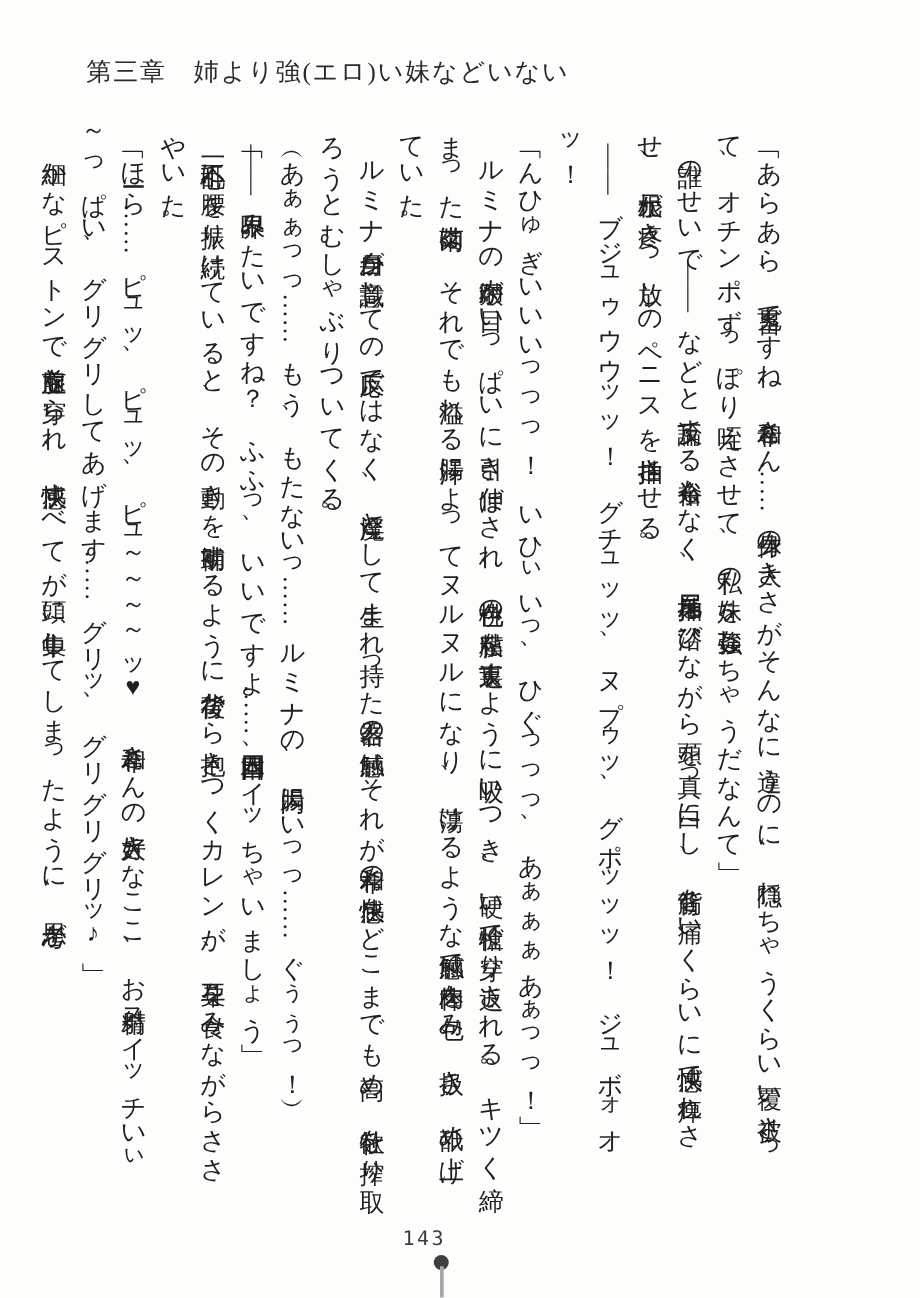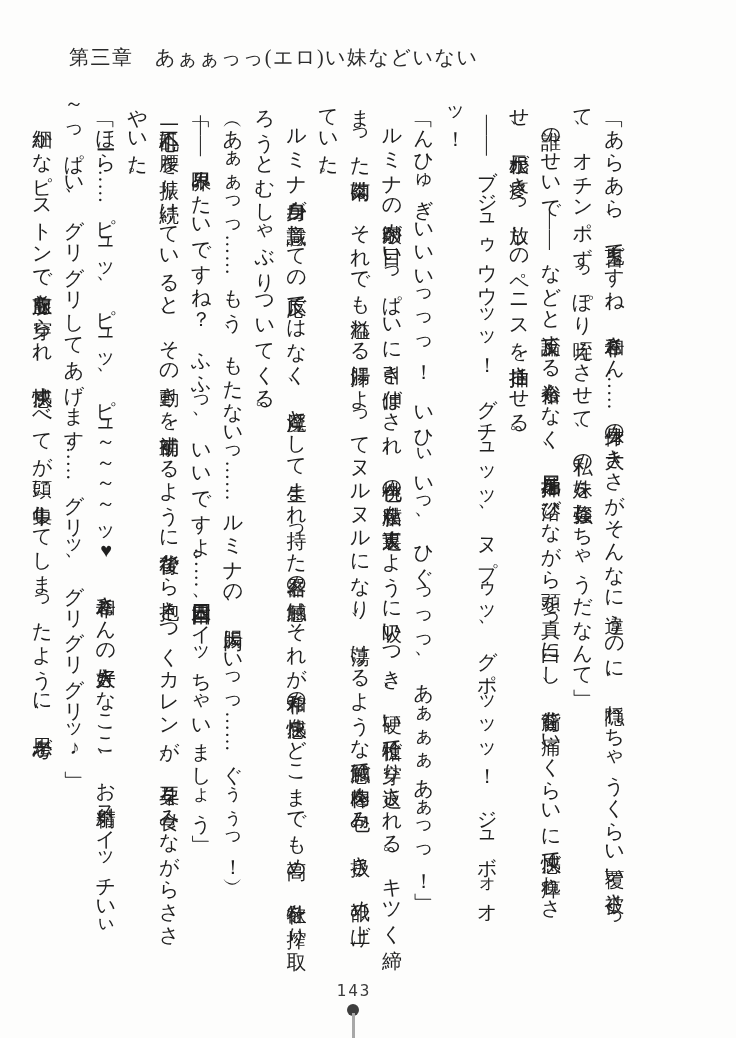--- a/index.html
+++ b/index.html
@@ -35,21 +35,20 @@
   }
   .vbody p {
     text-indent: 1em;
     margin: 0;
   }
   .page-footer {
     position: absolute;
     left: 322px;
     top: 981px;
     width: 64px;
-    text-align: center;
     font-family: "DejaVu Sans Mono", monospace;
     font-size: 16px;
     letter-spacing: 2px;
     color: #3c3c3c;
   }
   .marker-dot {
     position: absolute;
     left: 347px;
     top: 1004px;
     width: 12px;
@@ -62,21 +61,21 @@
     left: 352px;
     top: 1013px;
     width: 3px;
     height: 25px;
     background: #a8a8a8;
   }
 </style>
 </head>
 <body>
 
-<div class="chapter-header">第三章　あぁぁっっ(エロ)い妹などいない</div>
+<div class="chapter-header">第三章　姉より強(エロ)い妹などいない</div>
 
 <div class="vbody">
     <p>「あらあら、鬼畜ですね、和希さん……身体の大きさがそんなに違うのに、隠れちゃうくらい覆い被さって、オチンポずっぽり咥えさせて、私の妹を強姦しちゃうだなんて」</p>
     <p>誰のせいで――などと反論する余裕もなく、尻尾抽挿を浴びながら頭を真っ白にし、背筋を痛いくらいに快感で痺れさせ、根元が疼きっ放しのペニスを抽挿させる。</p>
     <p>――ブジュゥウウッッ！　グチュッッ、ヌプゥッ、グポッッッ！　ジュボォオッ！</p>
     <p>「んひゅぎいいいっっっ！　いひぃいっ、ひぐっっっ、あぁぁぁあぁっっ！」</p>
     <p>ルミナの肉皺が目いっぱいに引き伸ばされ、桃色の粘膜を裏返すように吸いつき、硬い牡槍で穿り返される。キツく締まった菊肉は、それでも溢れる腸汁によってヌルヌルになり、蕩けるような感触で肉棒を包み、扱き、舐め上げていた。</p>
     <p>ルミナ自身が意識しての反応ではなく、淫魔として生まれ持った名器の感触。それが和希の快感をどこまでも高め、牡欲を搾り取ろうとむしゃぶりついてくる。</p>
     <p>（あぁぁっっ……もう、もたないっ……ルミナの、腸内にいっっ……ぐぅぅっ！）</p>
     <p>「――限界みたいですね？　ふふっ、いいですよ……本日四回目、イッちゃいましょう」</p>

